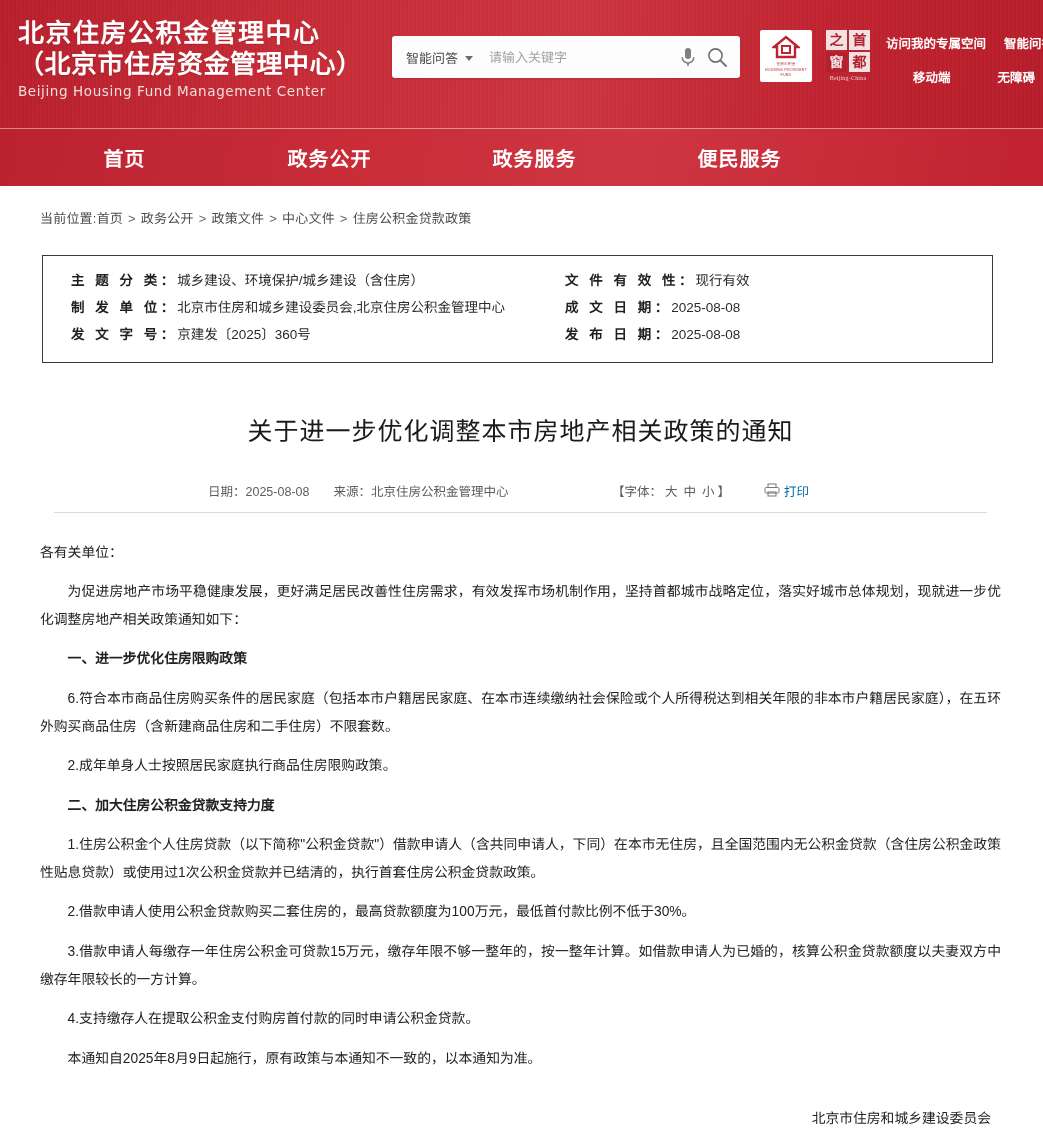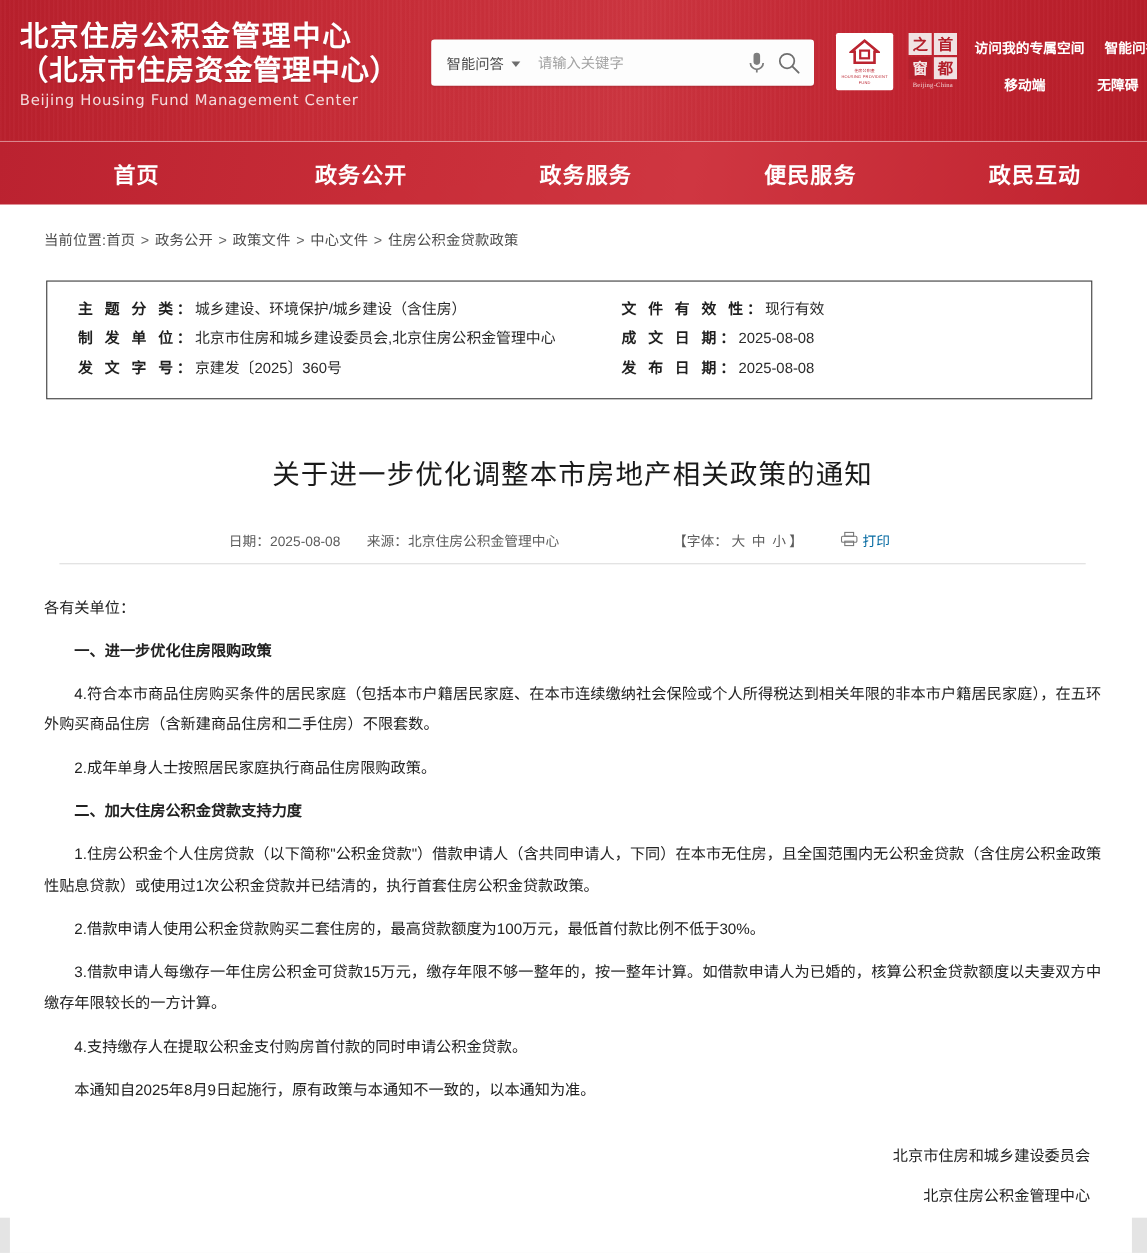--- a/index.html
+++ b/index.html
@@ -339,21 +339,20 @@
         </div>
       </div>
     </div>
   </div>
 
   <nav class="nav">
     <a href="#">首页</a>
     <a href="#">政务公开</a>
     <a href="#">政务服务</a>
     <a href="#">便民服务</a>
-    <a href="#">政民互动</a>
   </nav>
 
   <div class="gutter-left"></div>
   <div class="gutter-right"></div>
 
   <div class="content">
 
     <div class="breadcrumb">
       <span>当前位置:</span><a href="#">首页</a><span class="sep">&gt;</span><a href="#">政务公开</a><span class="sep">&gt;</span><a href="#">政策文件</a><span class="sep">&gt;</span><a href="#">中心文件</a><span class="sep">&gt;</span><a href="#">住房公积金贷款政策</a>
     </div>
@@ -412,22 +411,23 @@
               <rect x="4" y="9" width="8" height="4" fill="none" stroke="#777" stroke-width="1"></rect>
             </svg>
           </span>
           <span>打印</span>
         </a>
       </div>
     </div>
 
     <div class="doc-body">
       <p>各有关单位：</p>
+      <p class="indent">为促进房地产市场平稳健康发展，更好满足居民改善性住房需求，有效发挥市场机制作用，坚持首都城市战略定位，落实好城市总体规划，现就进一步优化调整房地产相关政策通知如下：</p>
       <p class="heading">一、进一步优化住房限购政策</p>
-      <p class="indent">4.符合本市商品住房购买条件的居民家庭（包括本市户籍居民家庭、在本市连续缴纳社会保险或个人所得税达到相关年限的非本市户籍居民家庭），在五环外购买商品住房（含新建商品住房和二手住房）不限套数。</p>
+      <p class="indent">6.符合本市商品住房购买条件的居民家庭（包括本市户籍居民家庭、在本市连续缴纳社会保险或个人所得税达到相关年限的非本市户籍居民家庭），在五环外购买商品住房（含新建商品住房和二手住房）不限套数。</p>
       <p class="indent">2.成年单身人士按照居民家庭执行商品住房限购政策。</p>
       <p class="heading">二、加大住房公积金贷款支持力度</p>
       <p class="indent">1.住房公积金个人住房贷款（以下简称"公积金贷款"）借款申请人（含共同申请人，下同）在本市无住房，且全国范围内无公积金贷款（含住房公积金政策性贴息贷款）或使用过1次公积金贷款并已结清的，执行首套住房公积金贷款政策。</p>
       <p class="indent">2.借款申请人使用公积金贷款购买二套住房的，最高贷款额度为100万元，最低首付款比例不低于30%。</p>
       <p class="indent">3.借款申请人每缴存一年住房公积金可贷款15万元，缴存年限不够一整年的，按一整年计算。如借款申请人为已婚的，核算公积金贷款额度以夫妻双方中缴存年限较长的一方计算。</p>
       <p class="indent">4.支持缴存人在提取公积金支付购房首付款的同时申请公积金贷款。</p>
       <p class="indent">本通知自2025年8月9日起施行，原有政策与本通知不一致的，以本通知为准。</p>
     </div>
 
     <div class="signature">

